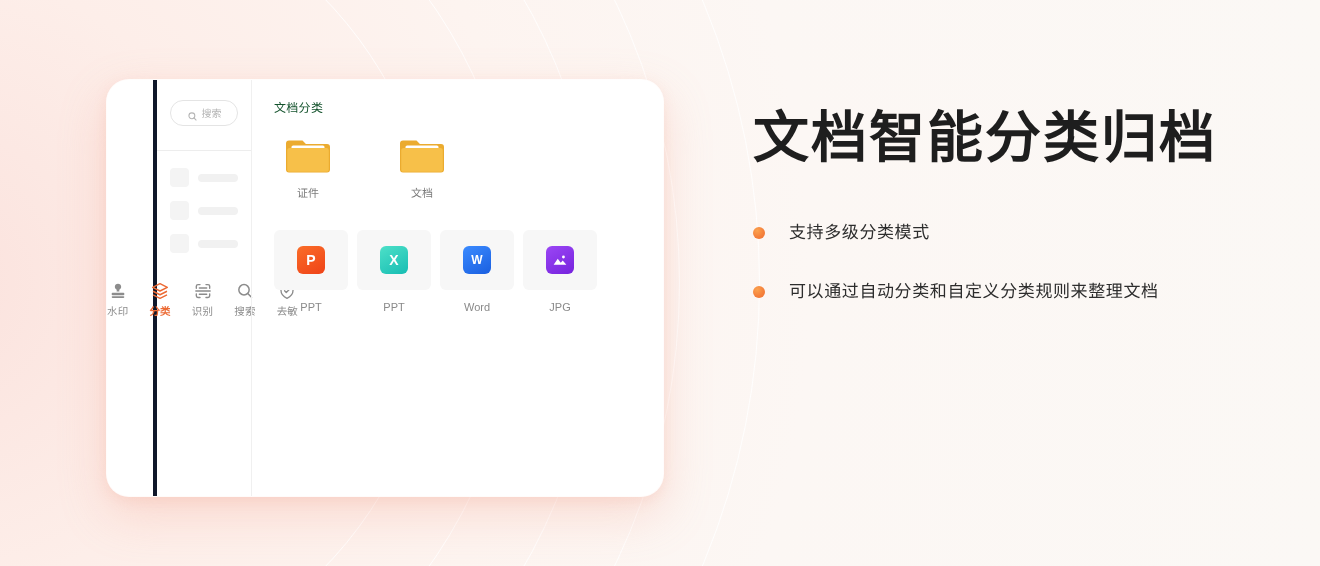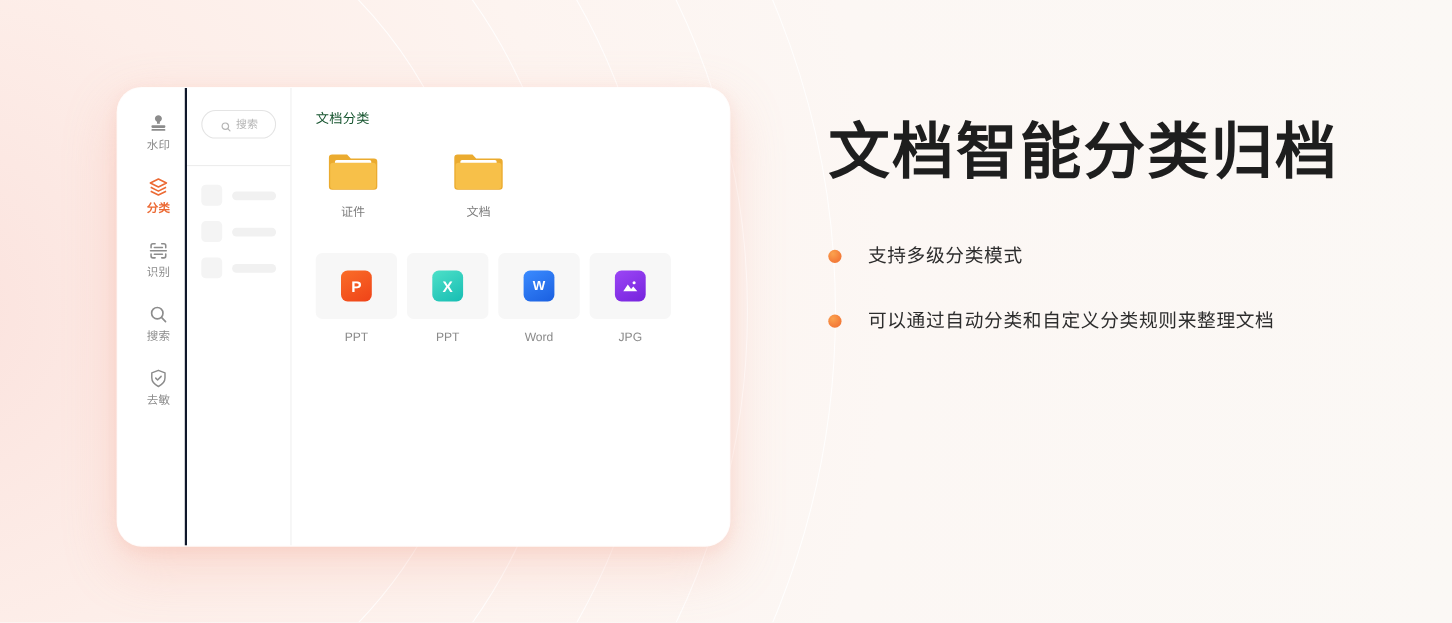--- a/index.html
+++ b/index.html
@@ -57,27 +57,26 @@
       0 18px 48px rgba(242, 160, 140, 0.30),
       0 4px 14px rgba(242, 160, 140, 0.18);
     display: flex;
     overflow: hidden;
   }
 
   
   .sidebar {
     width: 50px;
     flex: 0 0 50px;
-    border-right: 2px solid #0f172a;
+    border-right: 4px solid #0f172a;
     padding-top: 22px;
     display: flex;
-    flex-direction: column;
+    flex-direction: row;
     align-items: center;
     gap: 21px;
-    margin-left: 13px;
   }
   .nav-item {
     width: 46px;
     display: flex;
     flex-direction: column;
     align-items: center;
     gap: 4px;
     cursor: pointer;
     color: #8c8c8c;
   }

